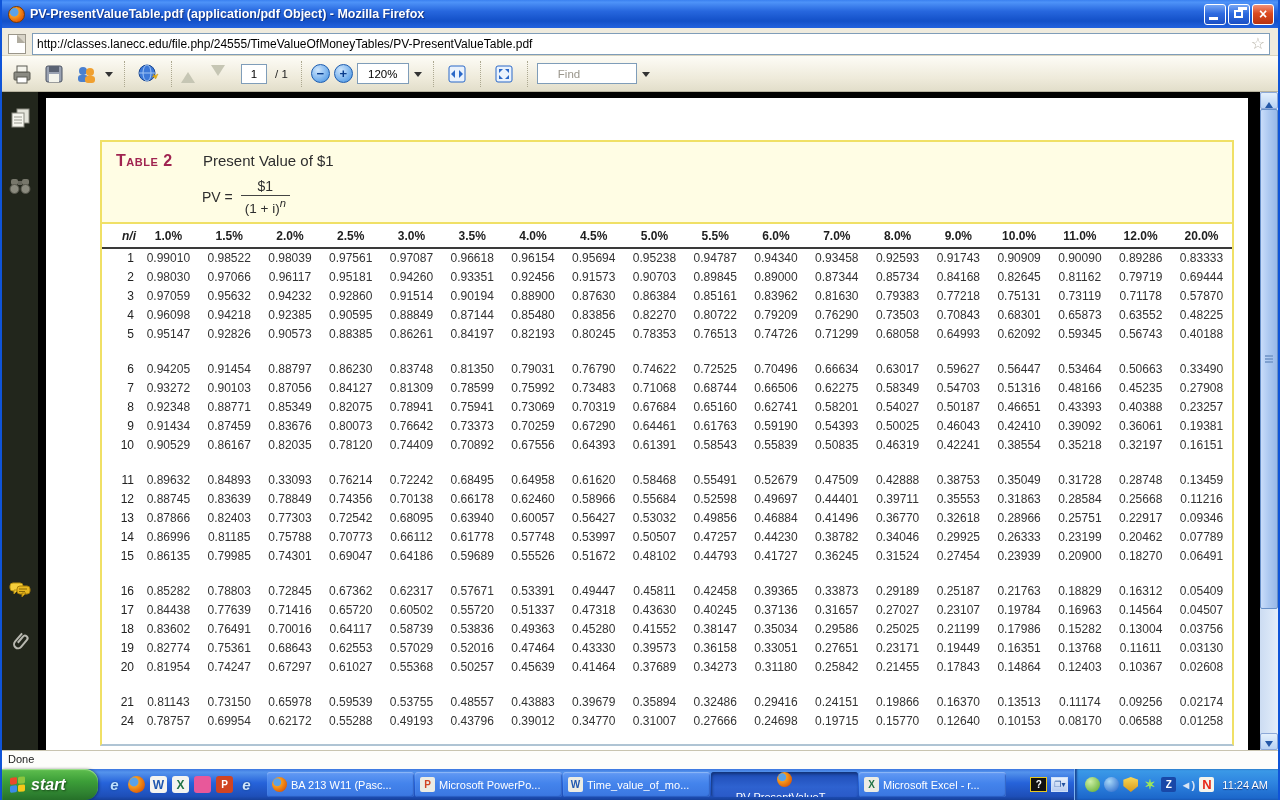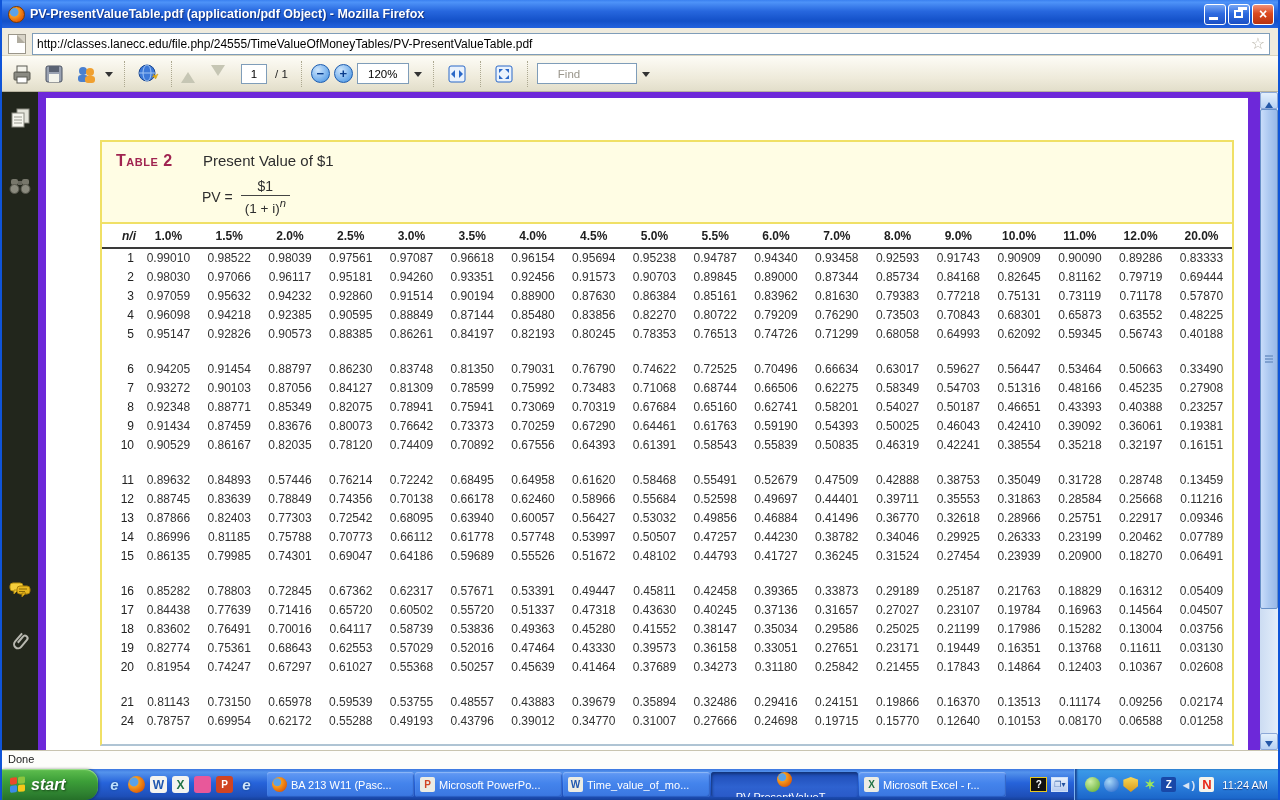--- a/index.html
+++ b/index.html
@@ -56,21 +56,21 @@
   .zoombox { width:52px; height:21px; border:1px solid #7F9DB9; background:#fff; font-size:11.5px;
     display:flex; align-items:center; justify-content:center; }
   .findbox { width:100px; height:21px; border:1px solid #7F9DB9; background:#fff; font-size:11.5px;
     padding:0 20px; color:#999; font-family:"Liberation Sans",sans-serif; }
   .findbox::placeholder { color:#9A968C; }
 
   
   .main { flex:1; display:flex; min-height:0; }
   .side { flex:0 0 36px; background:#22261C; display:flex; flex-direction:column; align-items:center; }
   .side .gap1{height:14px;} .side .gap2{height:44px;} .side .gap3{height:380px;} .side .gap4{height:28px;}
-  .frame { flex:1; background:#6d28d9; padding:6px 12px 0 8px; min-width:0; }
+  .frame { flex:1; background:#000000; padding:6px 12px 0 8px; min-width:0; }
   .page { background:#fff; width:100%; height:100%; overflow:hidden; position:relative; }
 
   
   .pvbox { position:absolute; left:54px; right:14px; top:42px; bottom:4px;
     border:2px solid #F0E066; border-bottom:2px solid #AFC4D4; background:#fff; }
   .pvhead { background:#FFFDE4; border-bottom:2px solid #F0E066; padding:10px 0 8px 14px; height:82px; }
   .pvlabel { font-weight:bold; font-variant:small-caps; font-variant-caps:small-caps; color:#A02450;
     font-size:16px; display:inline-block; letter-spacing:0.5px; }
   .pvtitle { font-size:15px; color:#2E2E2E; margin-left:26px; font-weight:500; }
   .formula { display:flex; align-items:center; margin:8px 0 16px 86px; color:#2E2E2E; font-size:14px; }
@@ -553,21 +553,21 @@
                   <td>0.32197</td>
                   <td>0.16151</td>
                 </tr>
                 <tr class="gap">
                   <td colspan="19"></td>
                 </tr>
                 <tr>
                   <td class="ncol">11</td>
                   <td>0.89632</td>
                   <td>0.84893</td>
-                  <td>0.57446</td>
+                  <td>0.33093</td>
                   <td>0.76214</td>
                   <td>0.72242</td>
                   <td>0.68495</td>
                   <td>0.64958</td>
                   <td>0.61620</td>
                   <td>0.58468</td>
                   <td>0.55491</td>
                   <td>0.52679</td>
                   <td>0.47509</td>
                   <td>0.42888</td>

